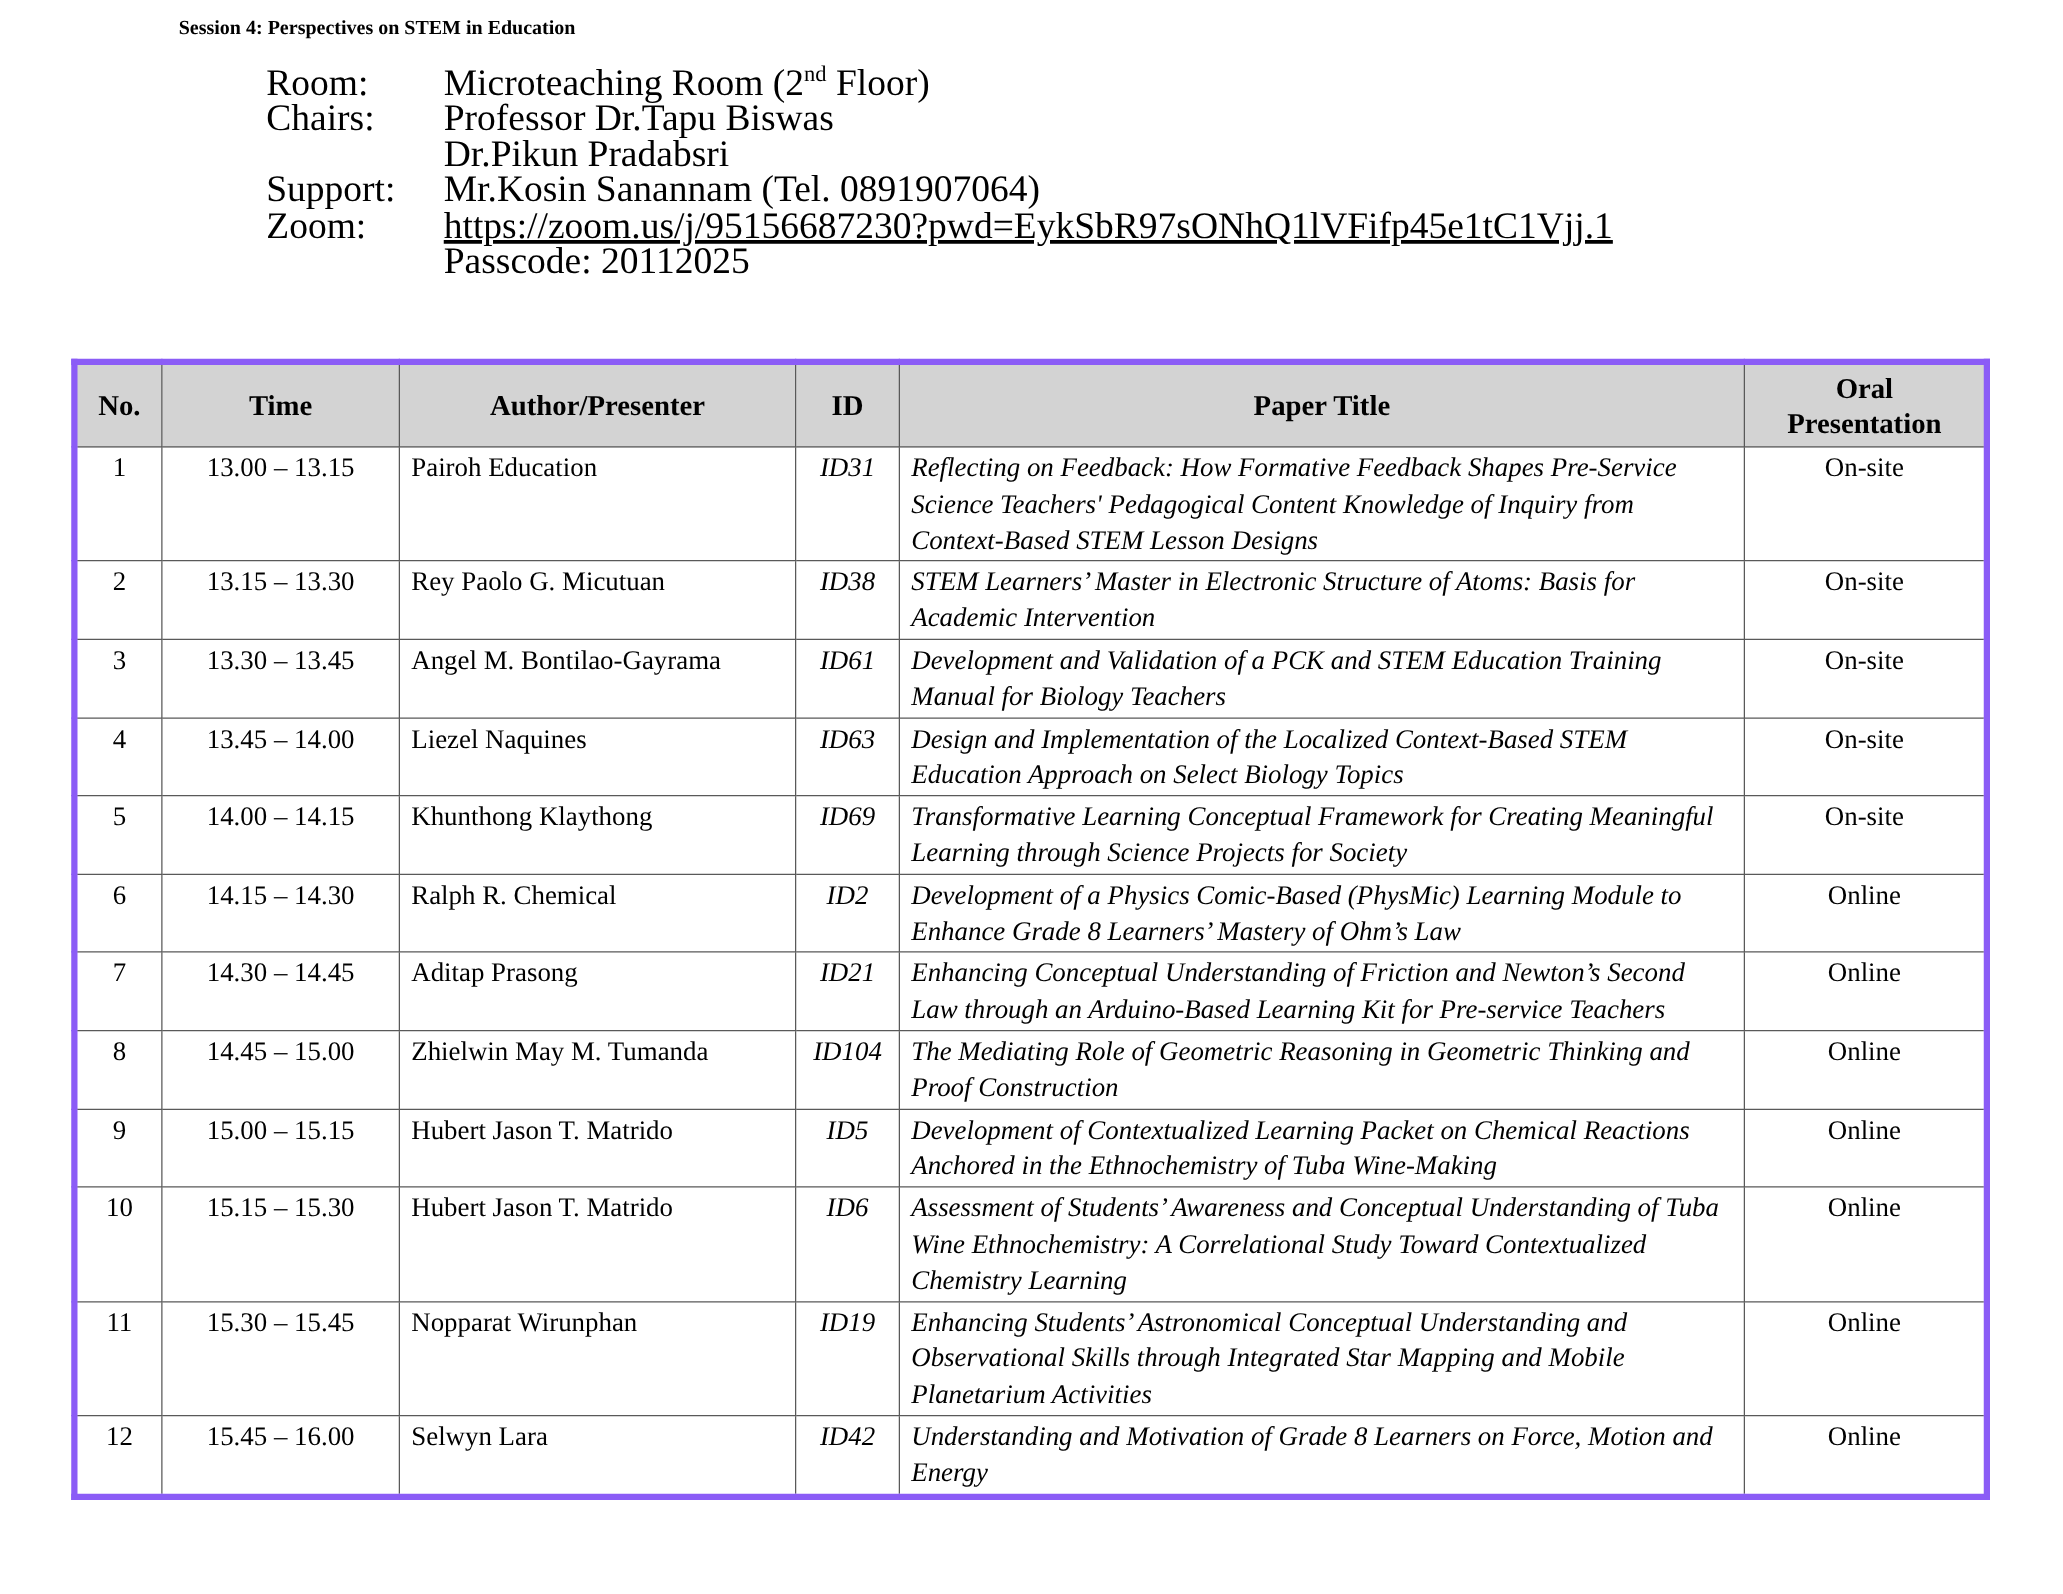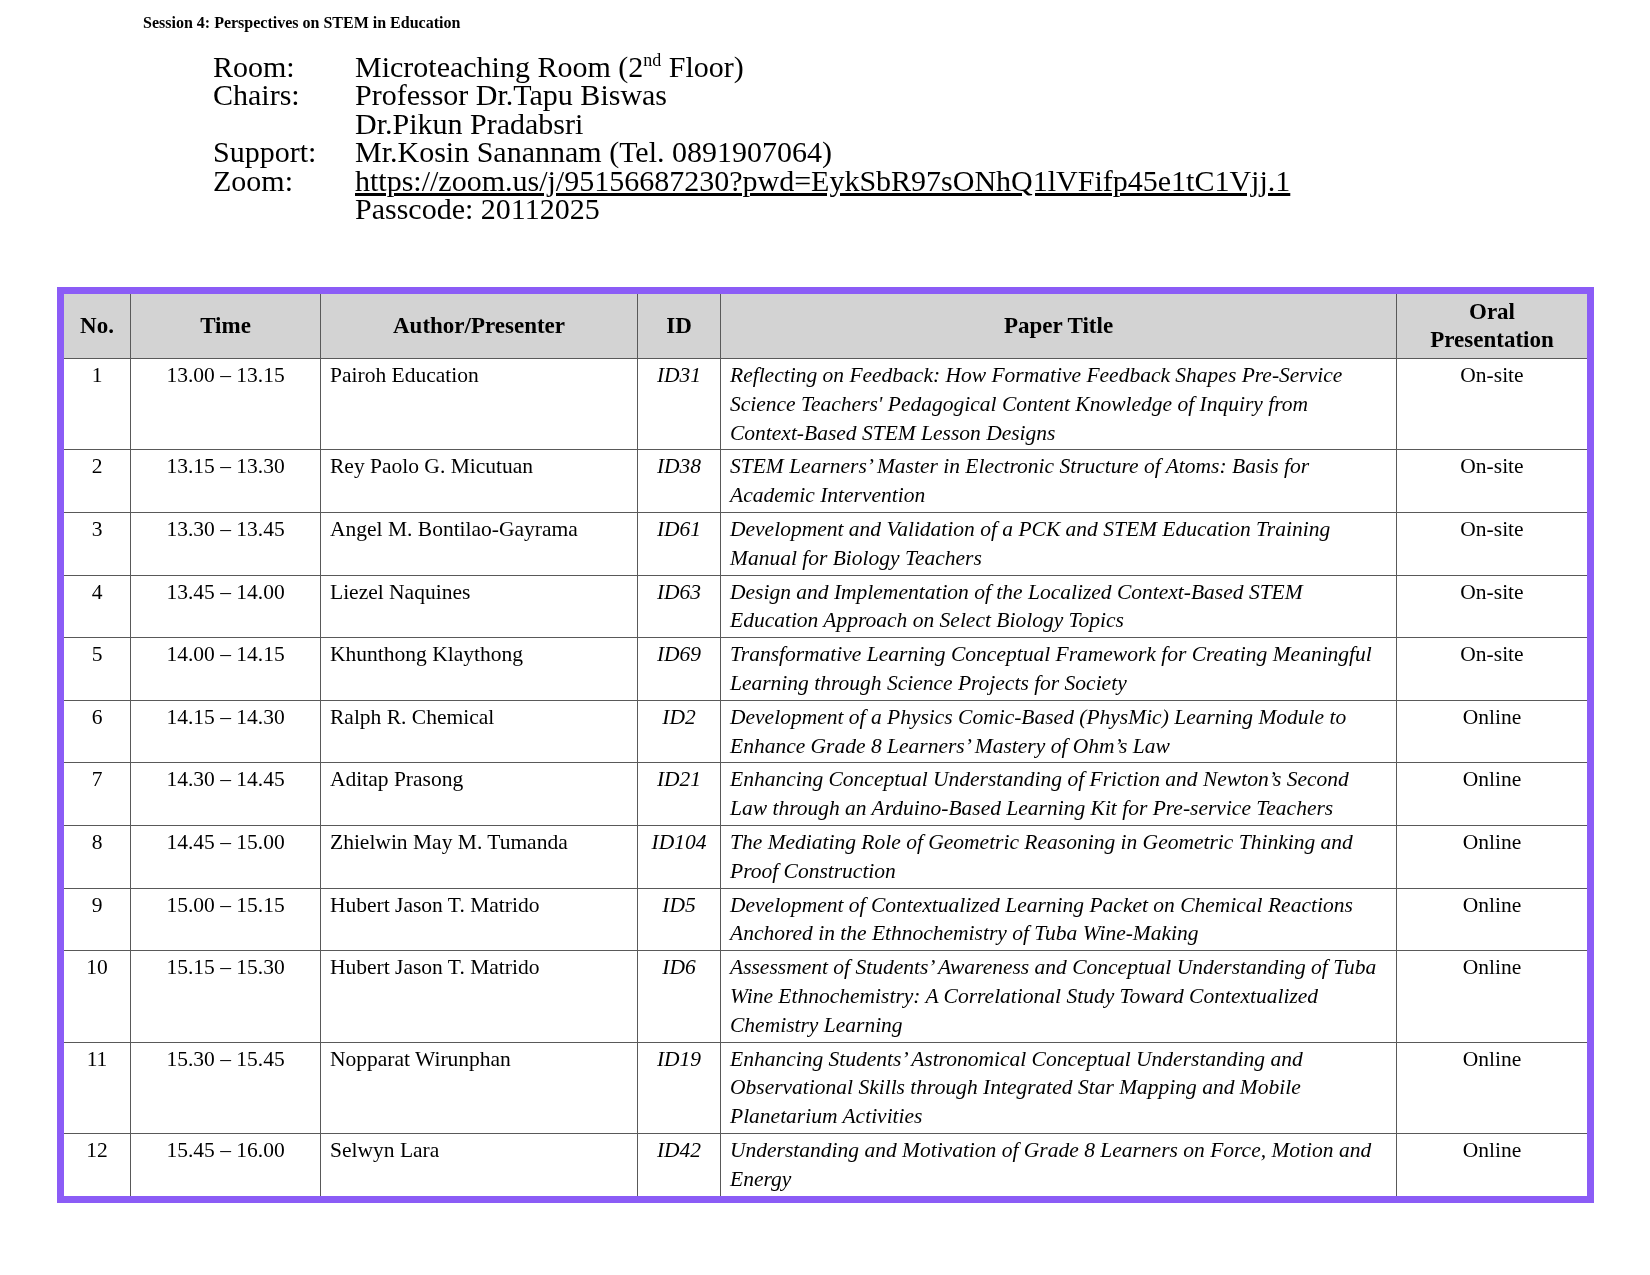--- a/index.html
+++ b/index.html
@@ -36,21 +36,21 @@
   .zoom-link { color: #000; text-decoration: underline; margin-top: 42px; }
 
   table.schedule {
     position: absolute;
     left: 57px;
     top: 287px;
     width: 1530px;
     border-collapse: collapse;
     table-layout: fixed;
     font-size: 21.5px;
-    border: 7px solid #8b5cf6;
+    border: 5px solid #8b5cf6;
   }
   .schedule th, .schedule td {
     border: 1.5px solid #595959;
     padding: 2px 9px;
   }
   .schedule th {
     background: #d3d3d3;
     font-weight: bold;
     font-size: 23px;
     line-height: 28px;

